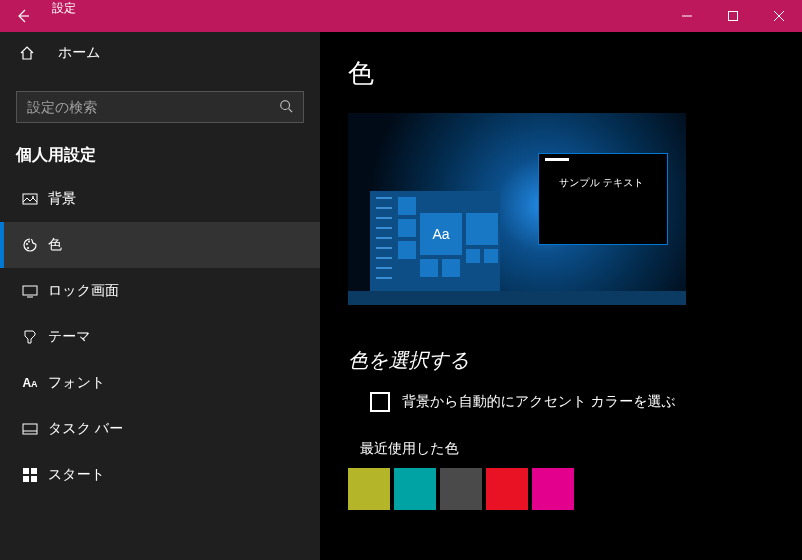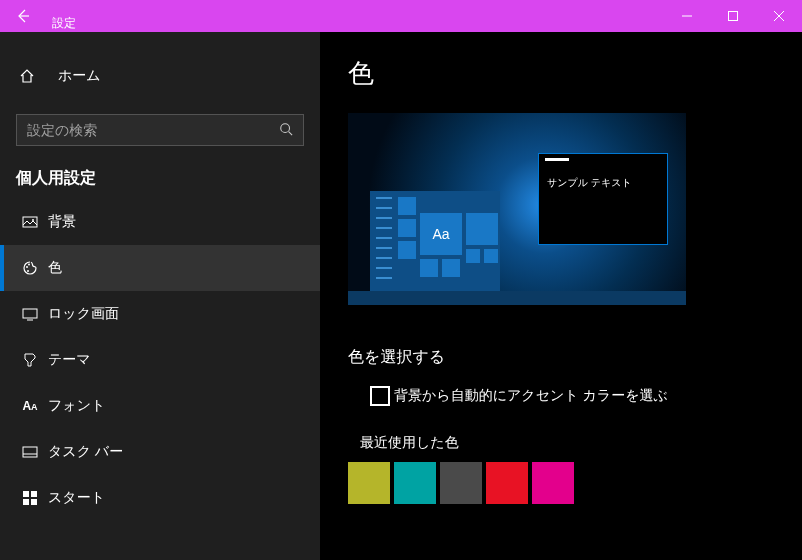--- a/index.html
+++ b/index.html
@@ -7,22 +7,22 @@
   width: 802px; height: 560px;
   background: #000;
   font-family: "Yu Gothic UI", "Segoe UI", Meiryo, sans-serif;
   color: #fff;
   overflow: hidden;
   position: relative;
 }
 .titlebar {
   height: 32px;
   display: flex;
-  align-items: flex-end;
-  background: #d946ef;
+  align-items: flex-start;
+  background: #be185d;
   font-family: Liberation Mono, monospace;
 }
 .titlebar .back {
   width: 46px; height: 32px;
   display: flex; align-items: center; justify-content: center;
   font-size: 16px;
 }
 .titlebar .title {
   font-size: 12px;
   padding-left: 6px;
@@ -32,21 +32,21 @@
   width: 46px; height: 32px;
   display: flex; align-items: center; justify-content: center;
   font-size: 10px;
   font-family: "Segoe MDL2 Assets", sans-serif;
 }
 .sidebar {
   position: absolute;
   left: 0; top: 32px;
   width: 320px; height: 528px;
   background: #1f1f1f;
-  padding-top: 24px;
+  padding-top: 1px;
 }
 .home-row {
   display: flex; align-items: center;
   height: 40px;
   padding-left: 18px;
   gap: 22px;
 }
 .home-row .icon { width: 18px; display:flex; justify-content:center; }
 .home-row .label { font-size: 14px; }
 .search {
@@ -144,33 +144,34 @@
   border: 1px solid #0078d4;
 }
 .preview .window .wtitle {
   height: 16px; background: #000;
   position: relative;
 }
 .preview .window .wtitle::before {
   content:""; position:absolute; top:4px; left:6px; width:24px; height:3px; background:#fff;
 }
 .preview .window .wtext {
-  padding: 6px 8px;
+  padding: 6px 20px;
   font-size: 10px;
   color: #fff;
 }
 .sub-h {
-  font-size: 16px;
+  font-size: 20px;
   font-weight: 400;
   margin-top: 42px;
   margin-bottom: 18px;
+  font-style: italic;
 }
 .checkbox-row {
   display: flex; align-items: center;
-  gap: 4px;
+  gap: 12px;
   padding-left: 22px;
 }
 .checkbox {
   width: 20px; height: 20px;
   border: 2px solid #fff;
 }
 .checkbox-label { font-size: 14px; }
 .recent-h {
   font-size: 14px;
   margin-top: 28px;

